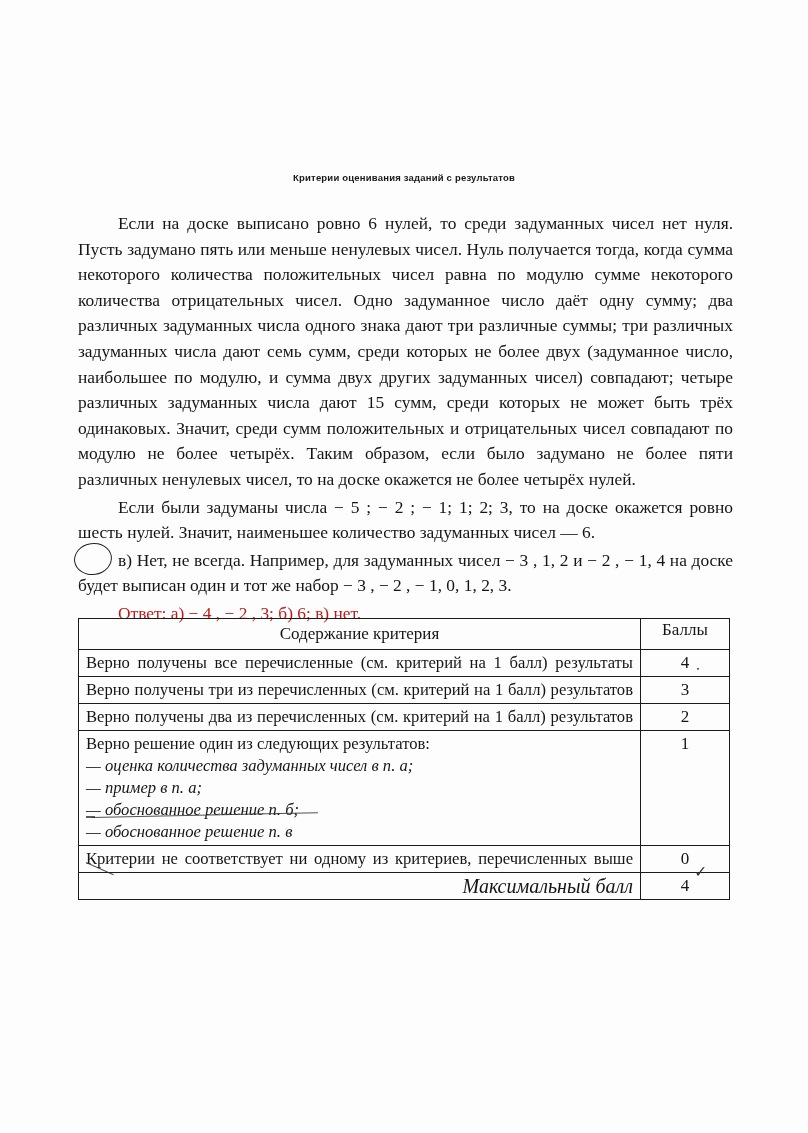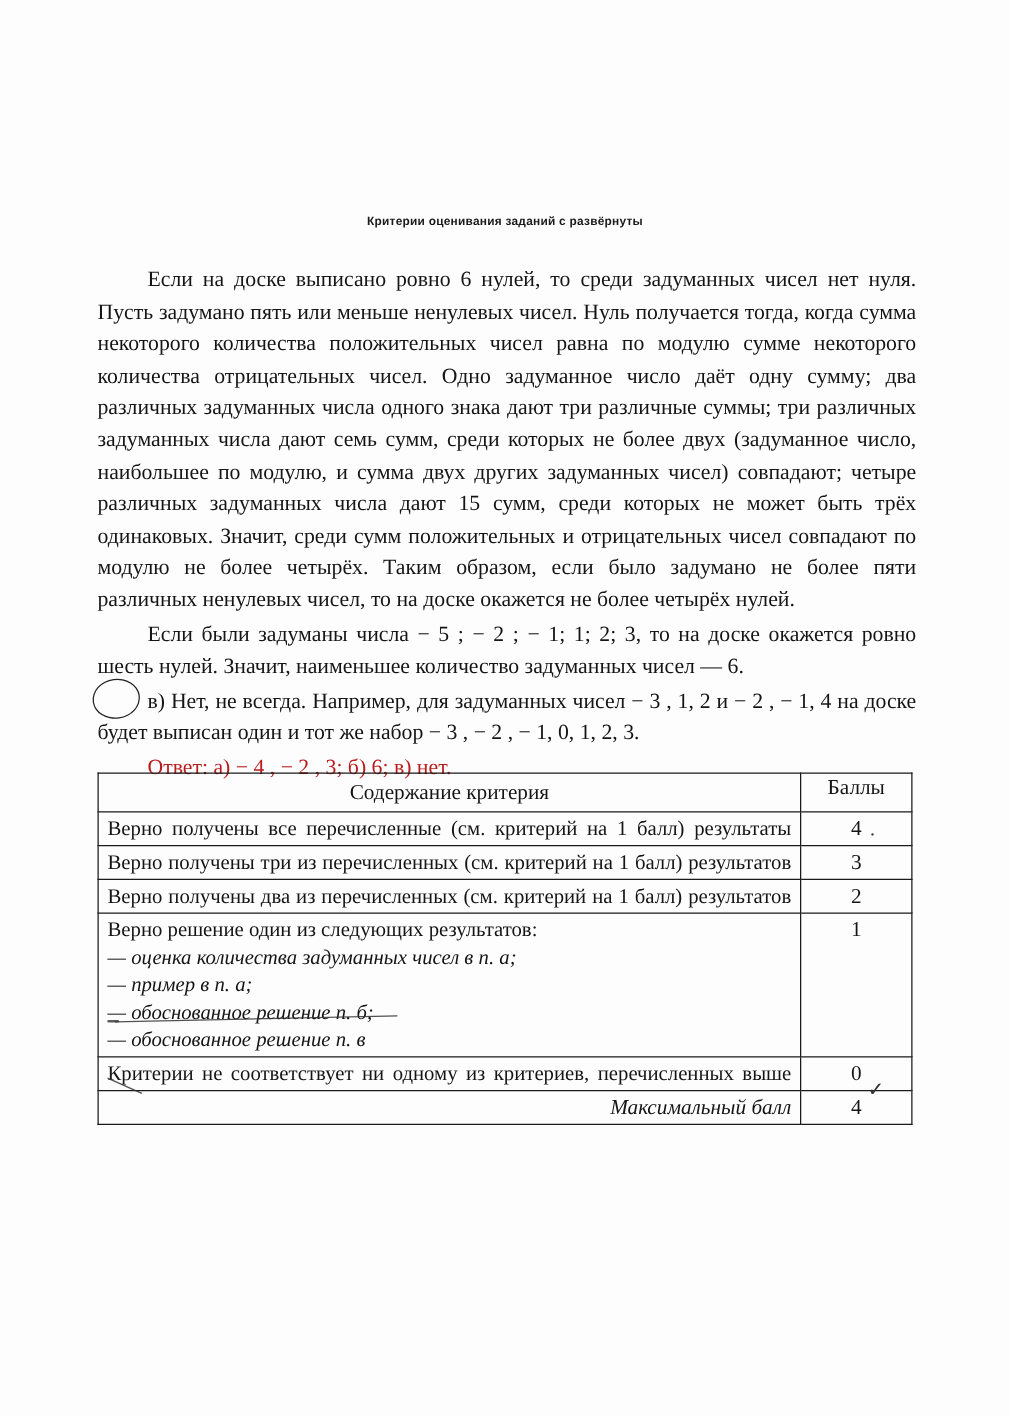--- a/index.html
+++ b/index.html
@@ -114,21 +114,21 @@
   }
   td.score {
     text-align: center;
     vertical-align: middle;
     width: 74px;
     font-size: 17px;
   }
   td.max-label {
     text-align: right;
     font-style: italic;
-    font-size: 17px;
+    font-size: 20px;
   }
   .list-line {
     display: block;
   }
   
   .strike-mark {
     position: absolute;
     background: #333;
     height: 1.3px;
     transform-origin: left center;
@@ -145,21 +145,21 @@
     height: 1.5px;
     background: #333;
     opacity: 0.8;
   }
 </style>
 </head>
 <body>
 
 <div class="page">
 
-  <div class="header">Критерии оценивания заданий с развёрнуты</div>
+  <div class="header">Критерии оценивания заданий с результатов</div>
 
   <div class="content">
     <p class="body-text">Если на доске выписано ровно 6 нулей, то среди задуманных чисел нет нуля. Пусть задумано пять или меньше ненулевых чисел. Нуль получается тогда, когда сумма некоторого количества положительных чисел равна по модулю сумме некоторого количества отрицательных чисел. Одно задуманное число даёт одну сумму; два различных задуманных числа одного знака дают три различные суммы; три различных задуманных числа дают семь сумм, среди которых не более двух (задуманное число, наибольшее по модулю, и сумма двух других задуманных чисел) совпадают; четыре различных задуманных числа дают 15 сумм, среди которых не может быть трёх одинаковых. Значит, среди сумм положительных и отрицательных чисел совпадают по модулю не более четырёх. Таким образом, если было задумано не более пяти различных ненулевых чисел, то на доске окажется не более четырёх нулей.</p>
     <p class="body-text second">Если были задуманы числа − 5 ; − 2 ; − 1; 1; 2; 3, то на доске окажется ровно шесть нулей. Значит, наименьшее количество задуманных чисел — 6.</p>
     <p class="body-text third">в) Нет, не всегда. Например, для задуманных чисел − 3 , 1, 2 и − 2 , − 1, 4 на доске будет выписан один и тот же набор − 3 , − 2 , − 1, 0, 1, 2, 3.</p>
     <p class="answer">Ответ: а) − 4 , − 2 , 3; б) 6; в) нет.</p>
   </div>
 
   <div class="circle-annot"></div>
 

